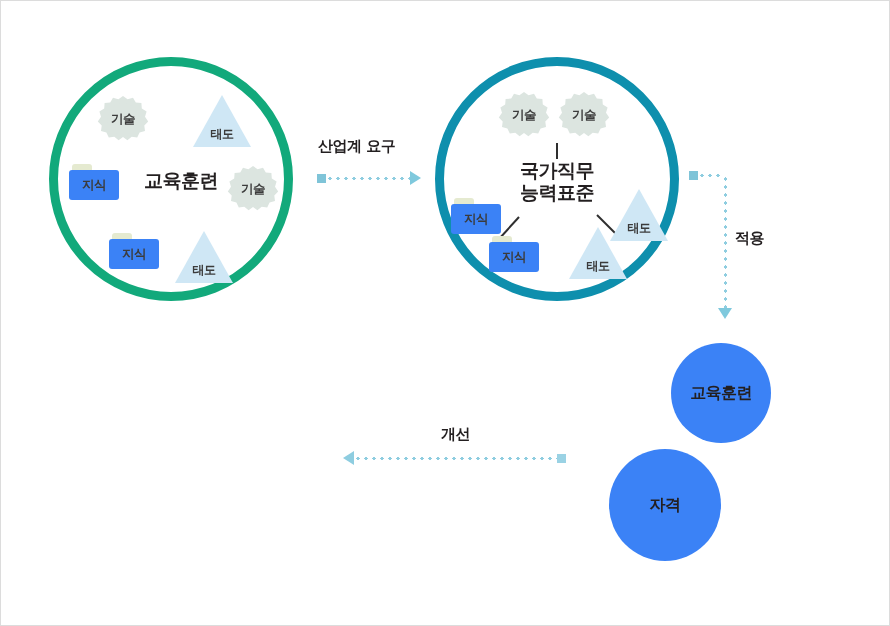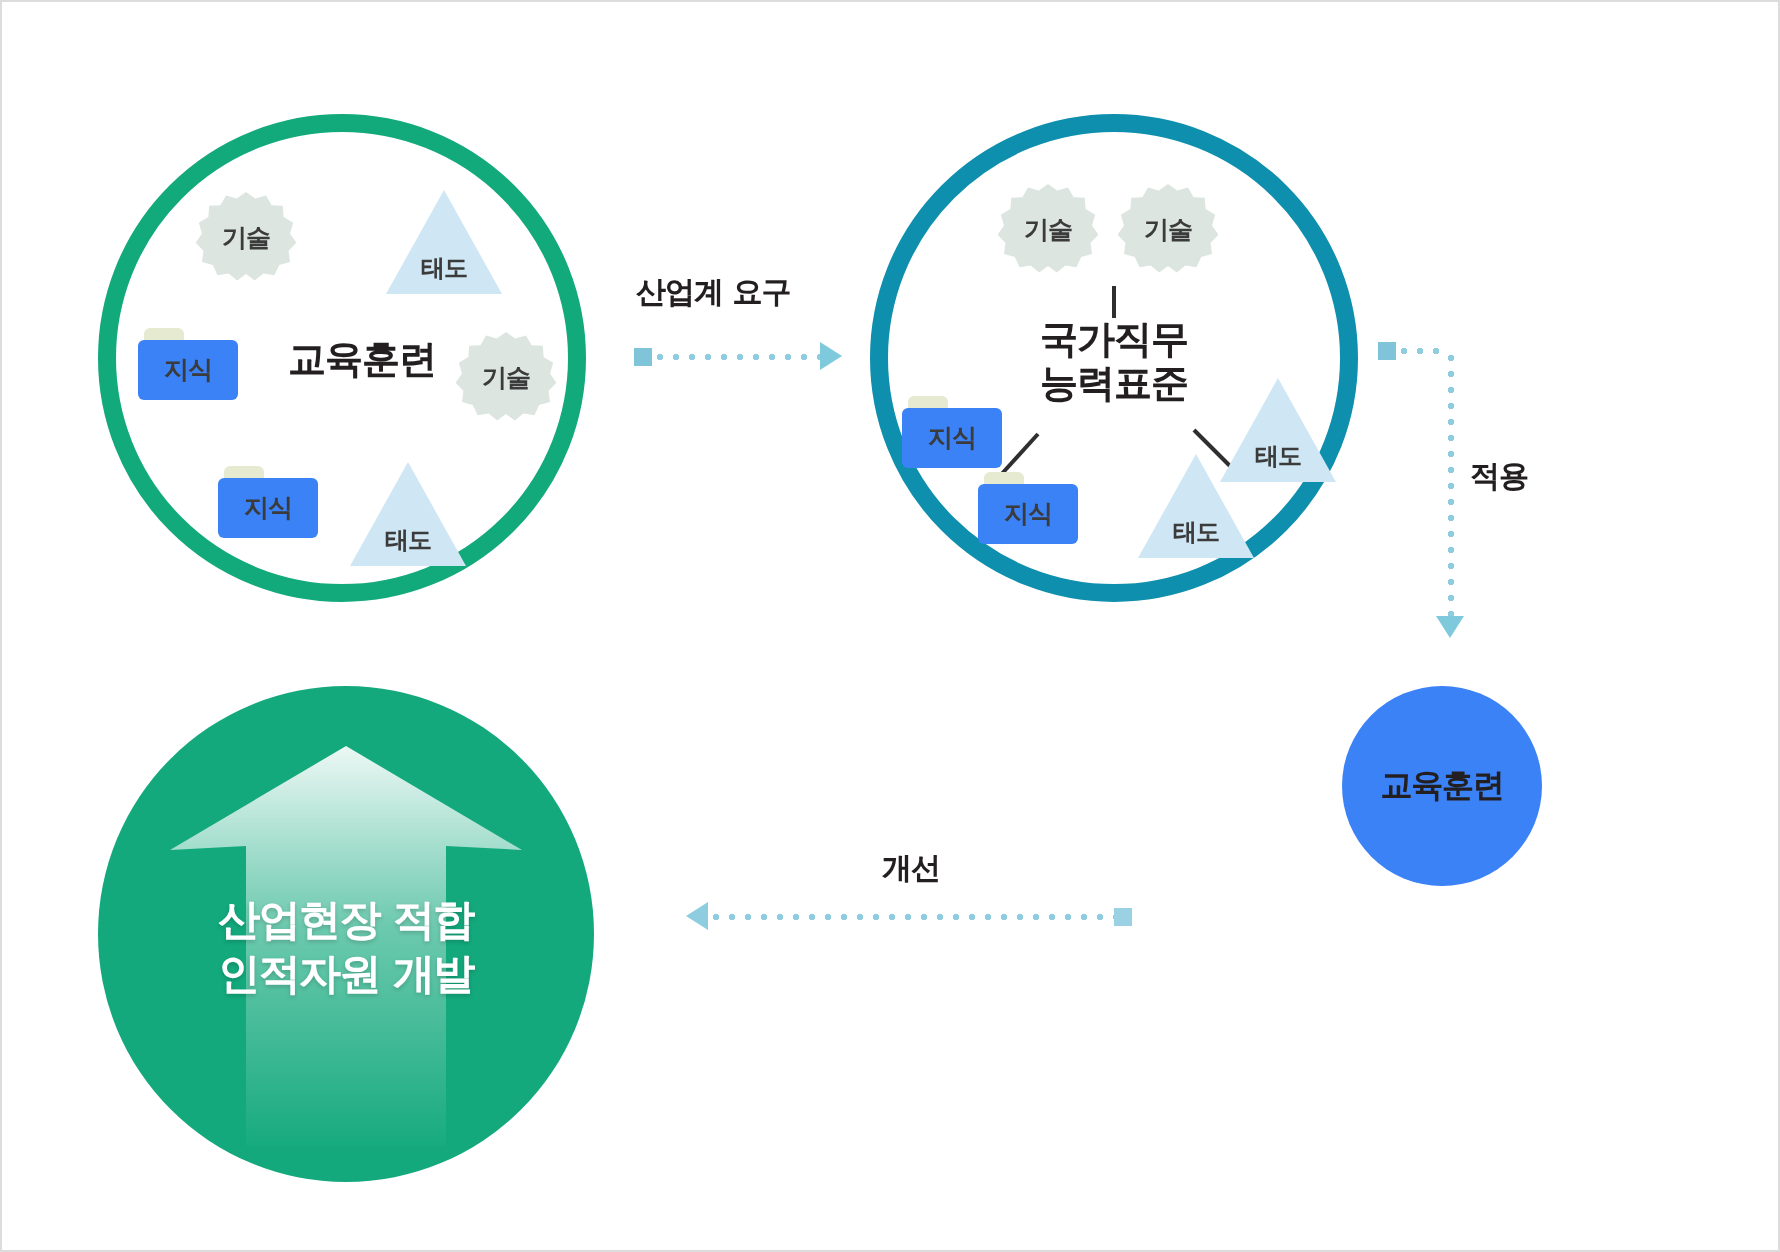--- a/index.html
+++ b/index.html
@@ -348,37 +348,24 @@
   <div class="abs" style="left:688px; top:170px;">
     <div class="dot-square abs" style="left:0; top:0;"></div>
     <div class="dots-h abs" style="left:9px; top:3px; width:22px;"></div>
     <div class="dotted-col abs" style="left:29px; top:4px;">
       <div class="dots-v" style="height:133px;"></div>
       <div class="arrow-d"></div>
     </div>
   </div>
   <div class="conn-label" style="left:734px; top:228px;">적용</div>
 
-  <div class="outcome">
-    <svg class="uparrow" viewBox="0 0 248 248" xmlns="http://www.w3.org/2000/svg">
-      <defs>
-        <linearGradient id="arrowGrad" x1="0" y1="0" x2="0" y2="1">
-          <stop offset="0%" stop-color="#ffffff" stop-opacity="0.92"></stop>
-          <stop offset="45%" stop-color="#ffffff" stop-opacity="0.38"></stop>
-          <stop offset="100%" stop-color="#ffffff" stop-opacity="0.02"></stop>
-        </linearGradient>
-      </defs>
-      <path d="M124 30 L212 82 L174 80 L174 230 L74 230 L74 80 L36 82 Z" fill="url(#arrowGrad)"></path>
-    </svg>
-    <div class="otext">산업현장 적합
-인적자원 개발</div>
-  </div>
 
   <div class="conn-label" style="left:440px; top:424px;">개선</div>
   <div class="dotted-row" style="left:342px; top:450px;">
     <div class="arrow-l"></div>
     <div class="dots-h" style="width:203px;"></div>
     <div class="dot-square pale"></div>
   </div>
 
   <div class="bubble bubble-edu">교육훈련</div>
+  <div class="bubble bubble-qual">자격</div>
 
 </div>
 
 </body></html>

